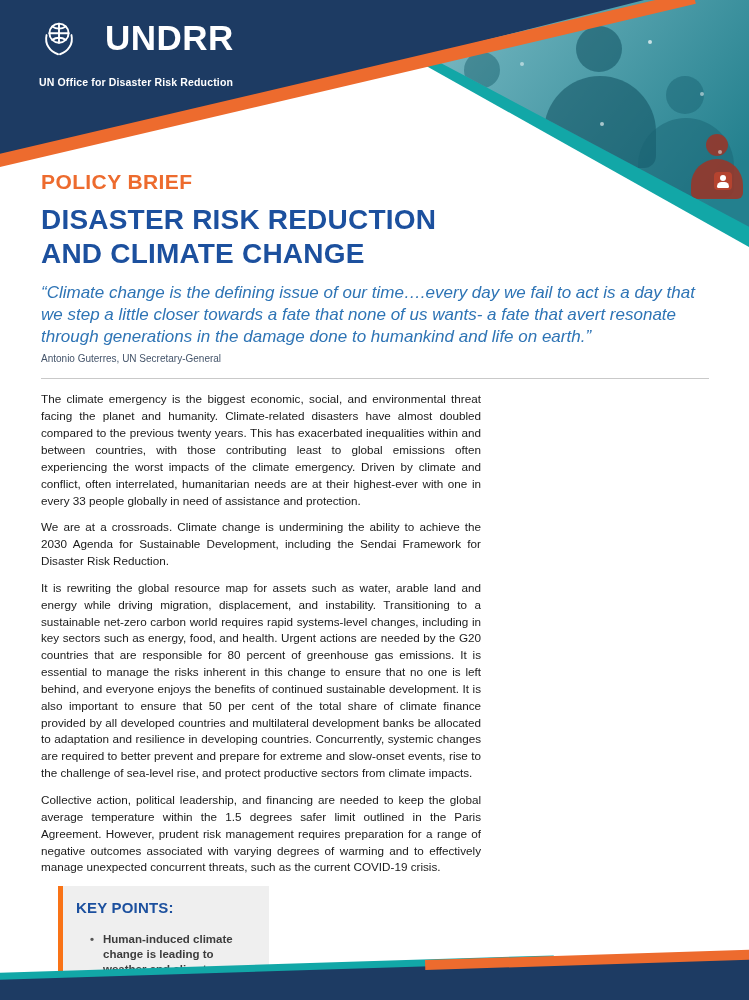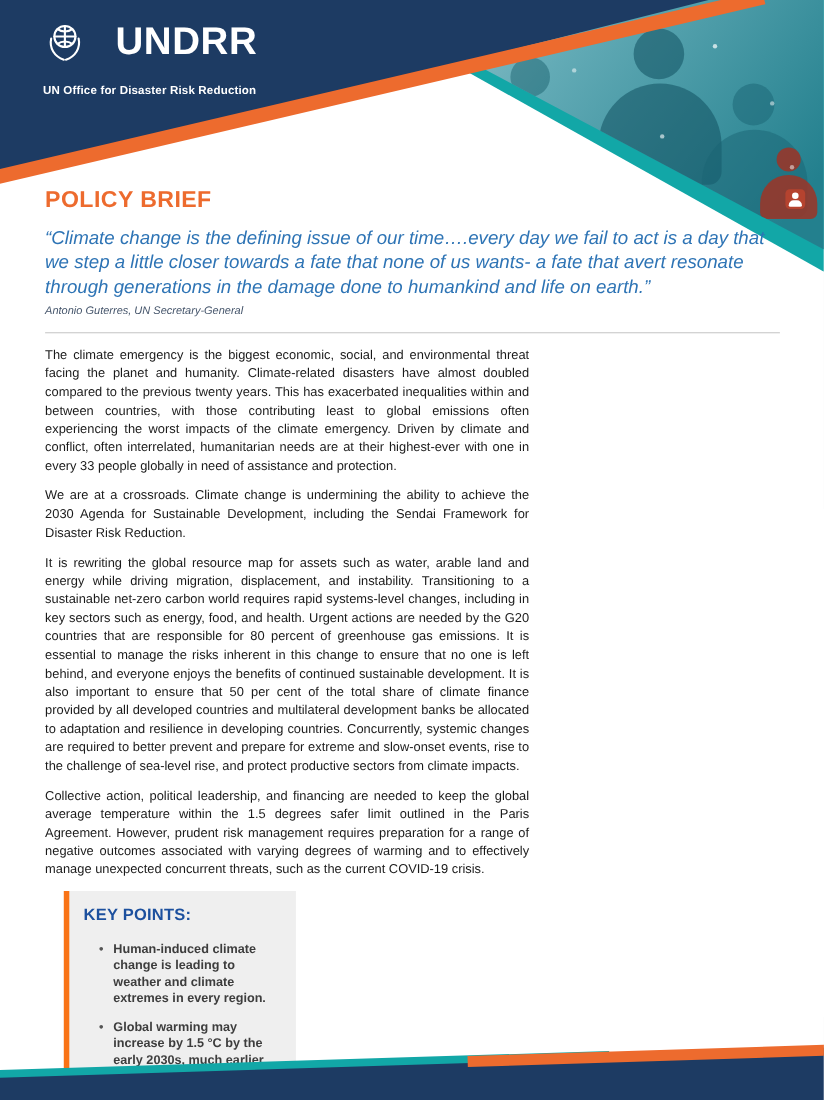--- a/index.html
+++ b/index.html
@@ -69,21 +69,21 @@
   .logo-row svg { width:46px; height:46px; display:block; }
   .org-acronym { color:#fff; font-size:35px; font-weight:bold; letter-spacing:.5px; line-height:1; }
   .org-name { position:absolute; left:39px; top:76px; color:#fff; font-size:10.5px; font-weight:bold; letter-spacing:.15px; }
 
   
   .main { position:absolute; left:41px; top:170px; width:668px; }
   .kicker { color:#ed6b2e; font-size:21px; font-weight:bold; letter-spacing:.4px; }
   .doc-title { color:#1c509e; font-size:28px; line-height:1.2; font-weight:bold; margin:9px 0 0; letter-spacing:.2px; }
   .overview { color:#ed6b2e; font-size:23px; font-weight:bold; margin:25px 0 0; letter-spacing:.3px; }
   .quote { color:#2e74b5; font-size:17px; font-style:italic; line-height:1.28; margin:12px 0 0; }
-  .attribution { color:#44546a; font-size:10px; margin:6px 0 0;font-style:italic; }
+  .attribution { color:#44546a; font-size:10px; margin:6px 0 0; }
   .rule { border:none; border-top:1px solid #c9c9c9; margin:14px 0 0; }
 
   .columns { display:flex; align-items:flex-start; margin-top:12px;flex-direction:column; }
   .body-col { width:440px; font-size:11.7px; line-height:1.44; color:#1a1a1a; text-align:justify; }
   .body-col p { margin:0 0 10px; }
 
   .key-points {
     margin-left:17px; width:211px;
     background:#efefef; border-left:5px solid #f97316;
     padding:12px 12px 0 13px;
@@ -135,20 +135,21 @@
           <path d="M37 22 C 39 31 34 39 25 42"></path>
         </g>
       </svg>
       <span class="org-acronym">UNDRR</span>
     </div>
     <div class="org-name">UN Office for Disaster Risk Reduction</div>
   </div>
 
   <div class="main">
     <div class="kicker">POLICY BRIEF</div>
+    <h1 class="doc-title"><span>DISASTER RISK REDUCTION</span><br><span>AND CLIMATE CHANGE</span></h1>
 
     <p class="quote">“Climate change is the defining issue of our time….every day we fail to act is a day that we step a little closer towards a fate that none of us wants- a fate that avert resonate through generations in the damage done to humankind and life on earth.”</p>
     <div class="attribution">Antonio Guterres, UN Secretary-General</div>
 
     <hr class="rule">
 
     <div class="columns">
       <div class="body-col">
         <p>The climate emergency is the biggest economic, social, and environmental threat facing the planet and humanity. Climate-related disasters have almost doubled compared to the previous twenty years. This has exacerbated inequalities within and between countries, with those contributing least to global emissions often experiencing the worst impacts of the climate emergency. Driven by climate and conflict, often interrelated, humanitarian needs are at their highest-ever with one in every 33 people globally in need of assistance and protection.</p>
         <p>We are at a crossroads.  Climate change is undermining the ability to achieve the 2030 Agenda for Sustainable Development, including the Sendai Framework for Disaster Risk Reduction.</p>

